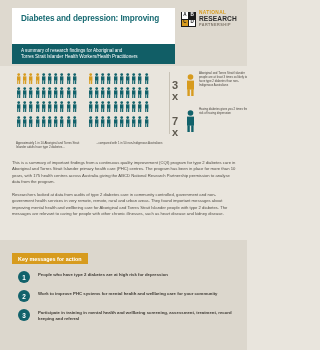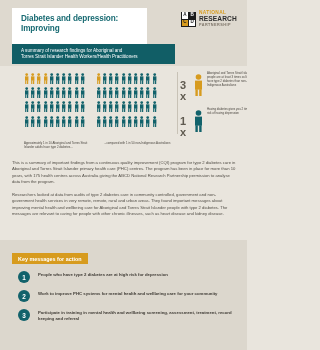--- a/index.html
+++ b/index.html
@@ -7,21 +7,21 @@
     width:247px;height:350px;overflow:hidden;
     background:#e9e5dd;
     font-family:"Liberation Sans",sans-serif;
     -webkit-font-smoothing:antialiased;
   }
   .page{position:relative;width:247px;height:350px;background:#e9e5dd;}
 
   
   .masthead{position:absolute;left:0;top:0;width:247px;height:66px;background:#ded9cf;}
   .title-card{
-    position:absolute;left:12px;top:8px;width:135px;height:36px;
+    position:absolute;left:12px;top:8px;width:163px;height:36px;
     background:#ffffff;box-sizing:border-box;padding:6px 9px 0 9px;
   }
   .title-card .t{
     color:#176a72;font-size:8.2px;line-height:10.4px;font-weight:bold;letter-spacing:-0.1px;
   }
   .subbar{
     position:absolute;left:12px;top:44px;width:163px;height:20px;
     background:#115e66;box-sizing:border-box;padding:4px 9px 0 9px;
   }
   .subbar .s{color:#ffffff;font-size:4.6px;line-height:6.4px;}
@@ -40,21 +40,21 @@
   .lg-a{background:#ffffff;color:#1b1b1b;}
   .lg-b{background:#1b1b1b;color:#ffffff;}
   .lg-c{background:#d79b1e;color:#1b1b1b;}
   .lg-d{background:#ffffff;color:#1b1b1b;}
   .logo-words{line-height:1;}
   .logo-words .l1{font-size:4.8px;font-weight:bold;color:#d79b1e;letter-spacing:0.35px;}
   .logo-words .l2{font-size:6.6px;font-weight:bold;color:#2e2e2e;letter-spacing:0.1px;margin-top:0.6px;}
   .logo-words .l3{font-size:3.8px;font-weight:bold;color:#7d7468;letter-spacing:0.45px;margin-top:0.6px;}
 
   
-  .info{position:absolute;left:12px;top:66px;width:247px;height:92px;}
+  .info{position:absolute;left:4px;top:66px;width:247px;height:92px;}
   .people-wrap{position:absolute;left:12px;top:6px;display:flex;gap:10px;}
   .grid-people{display:grid;grid-template-columns:repeat(10,6.2px);grid-auto-rows:14.2px;}
   .pg{display:block;}
   .divider{position:absolute;left:165px;top:6px;width:1px;height:62px;background:#c8c2b6;}
 
   .caps{position:absolute;left:12px;top:76px;width:152px;display:flex;gap:10px;}
   .cap{font-size:2.9px;line-height:3.9px;color:#4b4740;width:70px;}
 
   
   .mult{position:absolute;left:168px;top:6px;width:79px;}
@@ -698,21 +698,21 @@
           <svg width="11" height="22" viewBox="0 0 11 22" aria-hidden="true">
             <circle cx="5.5" cy="3" r="2.8" fill="#d79b1e"></circle>
             <path d="M2 6.6h7v9H2z" fill="#d79b1e"></path>
             <path d="M2.4 15.2h2.4V22H2.4zM6.2 15.2h2.4V22H6.2z" fill="#d79b1e"></path>
           </svg>
         </div>
         <div class="mtxt">Aboriginal and Torres Strait Islander people are at least 3 times as likely to have type 2 diabetes than non-Indigenous Australians</div>
       </div>
 
       <div class="mrow">
-        <div class="mx">1 x</div>
+        <div class="mx">7 x</div>
         <div class="mfig">
           <svg width="11" height="22" viewBox="0 0 11 22" aria-hidden="true">
             <circle cx="5.5" cy="3" r="2.8" fill="#12626b"></circle>
             <path d="M2 6.6h7v9H2z" fill="#12626b"></path>
             <path d="M2.4 15.2h2.4V22H2.4zM6.2 15.2h2.4V22H6.2z" fill="#12626b"></path>
           </svg>
         </div>
         <div class="mtxt">Having diabetes gives you 2 times the risk of having depression</div>
       </div>
 

